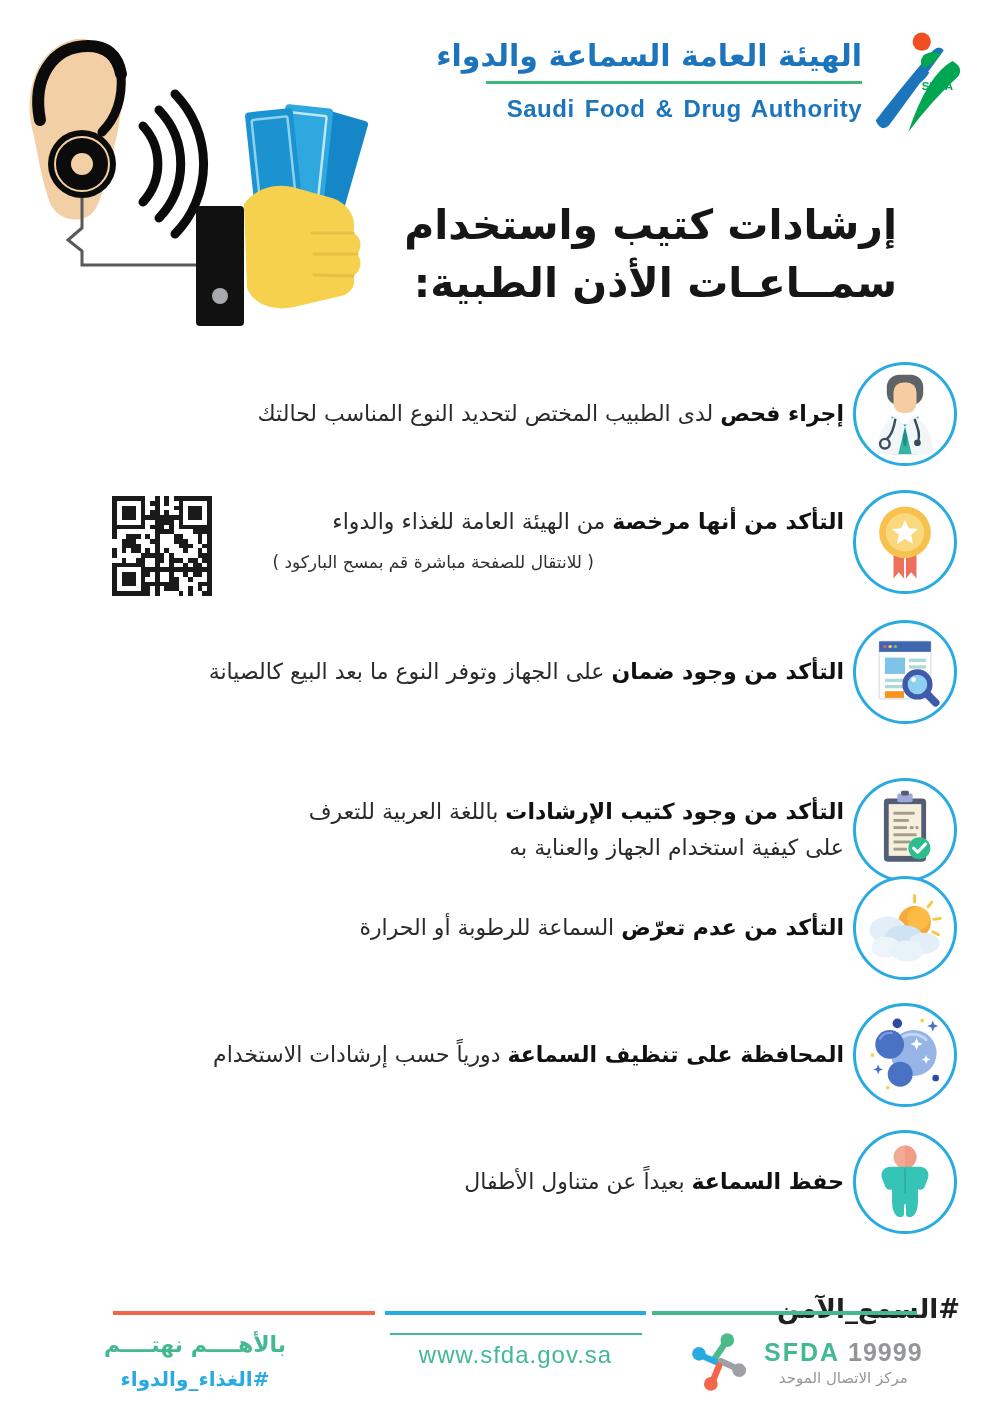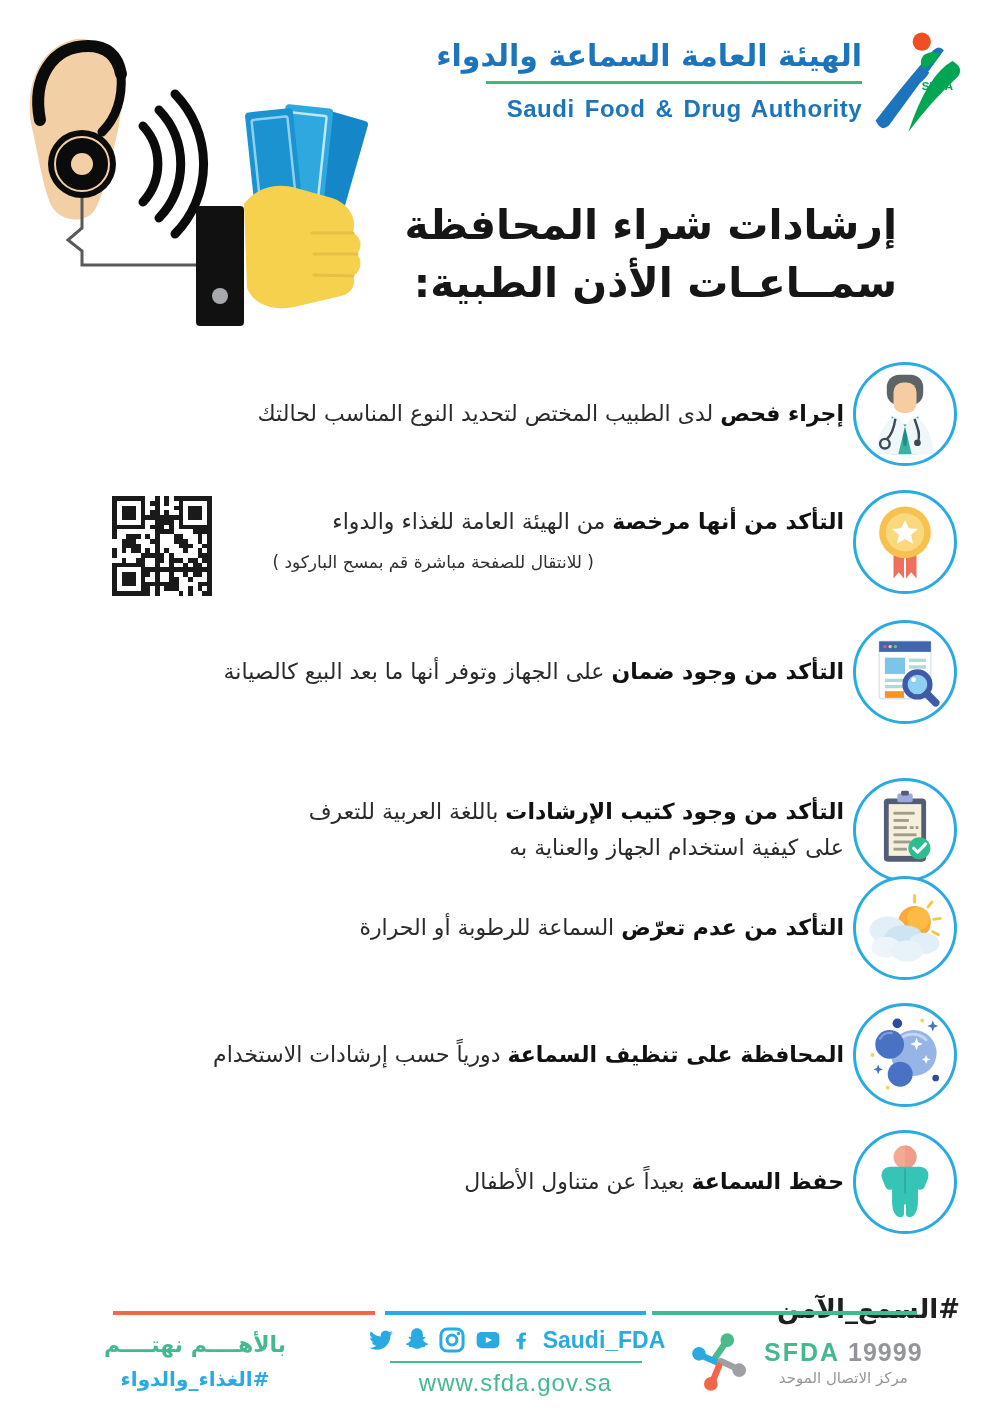--- a/index.html
+++ b/index.html
@@ -107,21 +107,21 @@
 
     <g>
       <path d="M232 182 C244 166 264 160 284 166 L320 176 C338 182 345 197 341 211 C349 214 351 226 345 232 C351 238 349 250 341 254 C345 262 339 272 329 274 L282 285 C259 290 241 281 235 266 Z" fill="#F6D14E"></path>
       <path d="M341 211 L300 211 M345 232 L302 232 M341 254 L302 253" stroke="#E9BE45" stroke-width="3" stroke-linecap="round" fill="none"></path>
       <rect x="184" y="184" width="48" height="120" rx="4" fill="#111111"></rect>
       <circle cx="208" cy="274" r="8" fill="#A7A9AC"></circle>
     </g>
   </svg>
 
   <div class="title">
-    <div>إرشادات شراء المحافظة</div>
+    <div>إرشادات كتيب واستخدام</div>
     <div>سمــاعـات الأذن الطبية:</div>
   </div>
 
   <div class="item" style="top:362px">
     <div class="icirc">
       <svg width="92" height="92" viewBox="0 0 96 96">
         <rect x="29" y="7" width="38" height="32" rx="13" fill="#5E6366"></rect>
         <rect x="36" y="15" width="24" height="32" rx="10" fill="#F6CDA2"></rect>
         <path d="M34 50 L48 61 L62 50 L62 90 L34 90 Z" fill="#36B3A2"></path>
         <path d="M44 59 h8 l-2.5 22 h-3 Z" fill="#1F8F85"></path>
@@ -419,21 +419,21 @@
         <rect x="52" y="41" width="18" height="3.5" fill="#AFD9D4"></rect>
         <rect x="52" y="48" width="14" height="3.5" fill="#AFD9D4"></rect>
         <rect x="27" y="55" width="43" height="3.5" fill="#AFD9D4"></rect>
         <rect x="27" y="61.5" width="43" height="3.5" fill="#AFD9D4"></rect>
         <rect x="27" y="68" width="20" height="7" fill="#F7941E"></rect>
         <circle cx="61" cy="61" r="13" fill="#8ED0F2" stroke="#3F5AA8" stroke-width="5.5"></circle>
         <circle cx="57" cy="56" r="2.5" fill="#fff"></circle>
         <line x1="71" y1="71" x2="80" y2="80" stroke="#3F5AA8" stroke-width="8" stroke-linecap="round"></line>
       </svg>
     </div>
-    <div class="itxt"><span class="b">التأكد من وجود ضمان</span> <span>على الجهاز وتوفر أنها ما بعد البيع كالصيانة</span></div>
+    <div class="itxt"><span class="b">التأكد من وجود ضمان</span> <span>على الجهاز وتوفر النوع ما بعد البيع كالصيانة</span></div>
   </div>
 
   <div class="item" style="top:778px">
     <div class="icirc">
       <svg width="92" height="92" viewBox="0 0 96 96">
         <rect x="26" y="15" width="44" height="66" rx="4" fill="#535D73"></rect>
         <rect x="31" y="21" width="34" height="54" fill="#F6EFDC"></rect>
         <rect x="40" y="10" width="16" height="9" rx="2" fill="#9FA8DA"></rect>
         <rect x="44" y="7" width="8" height="5" rx="1.5" fill="#535D73"></rect>
         <g fill="#A29C8B">
@@ -517,41 +517,20 @@
   <div class="f-line orange"></div>
   <div class="f-line blue"></div>
   <div class="f-line green"></div>
 
   <div class="f-left">
     <div class="slogan">بالأهــــم نهتــــم</div>
     <div class="slogan-tag">#الغذاء_والدواء</div>
   </div>
 
   <div class="f-mid">
-    <div class="social-row">
-      <svg width="30" height="26" viewBox="0 0 24 24" fill="#29ABE2">
-          <path d="M23 5.3c-.8.4-1.7.6-2.6.8a4.6 4.6 0 0 0 2-2.5c-.9.5-1.9.9-2.9 1.1a4.5 4.5 0 0 0-7.8 3.1c0 .4 0 .7.1 1A12.8 12.8 0 0 1 2.6 4a4.5 4.5 0 0 0 1.4 6 4.4 4.4 0 0 1-2-.5v.1c0 2.2 1.5 4 3.6 4.4a4.6 4.6 0 0 1-2 .1 4.5 4.5 0 0 0 4.2 3.1A9 9 0 0 1 1 19a12.7 12.7 0 0 0 6.9 2c8.3 0 12.8-6.9 12.8-12.8v-.6c.9-.6 1.6-1.4 2.3-2.3z"></path>
-        </svg>
-      <svg width="28" height="28" viewBox="0 0 24 24" fill="#29ABE2">
-          <path d="M12 2c3 0 5 2.2 5 5.2v2.3c.6.1 1.4-.4 1.9-.2.5.2.4.8-.1 1.2-.4.4-1.3.7-1.5 1.3-.1.5 1.2 2.6 3.7 3.3.6.2.5.9-.2 1.2-.6.3-1.6.3-1.9.7-.2.3 0 .8-.5 1-.5.1-1.3-.2-2 0-.8.2-1.4 1.6-4.4 1.6s-3.6-1.4-4.4-1.6c-.7-.2-1.5.1-2 0-.5-.2-.3-.7-.5-1-.3-.4-1.3-.4-1.9-.7-.7-.3-.8-1-.2-1.2 2.5-.7 3.8-2.8 3.7-3.3-.2-.6-1.1-.9-1.5-1.3-.5-.4-.6-1 0-1.2.5-.2 1.3.3 1.8.2V7.2C7 4.2 9 2 12 2z"></path>
-        </svg>
-      <svg width="28" height="28" viewBox="0 0 24 24" fill="none" stroke="#29ABE2" stroke-width="2.6">
-          <rect x="2.5" y="2.5" width="19" height="19" rx="5.5"></rect>
-          <circle cx="12" cy="12" r="4.2"></circle>
-          <circle cx="17.6" cy="6.4" r="1.5" fill="#29ABE2" stroke="none"></circle>
-        </svg>
-      <svg width="30" height="26" viewBox="0 0 24 24">
-          <rect x="1.5" y="4.5" width="21" height="15" rx="4.5" fill="#29ABE2"></rect>
-          <path d="M10 9.2 L15.8 12 L10 14.8 Z" fill="#fff"></path>
-        </svg>
-      <svg width="22" height="28" viewBox="0 0 24 24" fill="#29ABE2">
-          <path d="M14 22v-8h2.9l.5-3.4H14V8.6c0-1 .4-1.7 1.8-1.7h1.7V3.8c-.4 0-1.5-.1-2.8-.1-2.8 0-4.7 1.7-4.7 4.8v2.1H7V14h3v8h4z"></path>
-        </svg>
-      <span class="handle">Saudi_FDA</span>
-    </div>
     <div class="social-underline"></div>
     <div class="website">www.sfda.gov.sa</div>
   </div>
 
   <div class="f-right">
     <svg width="64" height="64" viewBox="0 0 70 70">
       <g stroke-linecap="round">
         <line x1="41" y1="14" x2="30" y2="30" stroke="#4CBB8A" stroke-width="7"></line>
         <circle cx="43" cy="11" r="7.5" fill="#4CBB8A"></circle>
         <line x1="15" y1="28" x2="33" y2="36" stroke="#29ABE2" stroke-width="7"></line>

